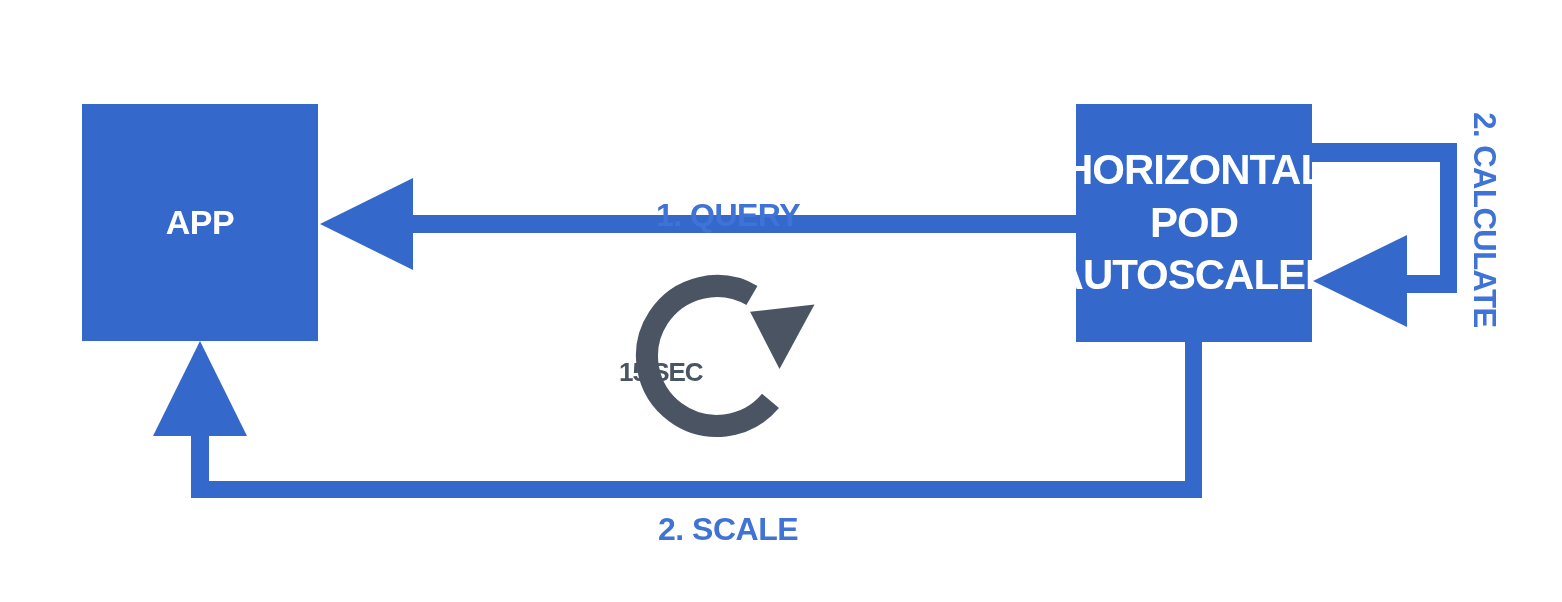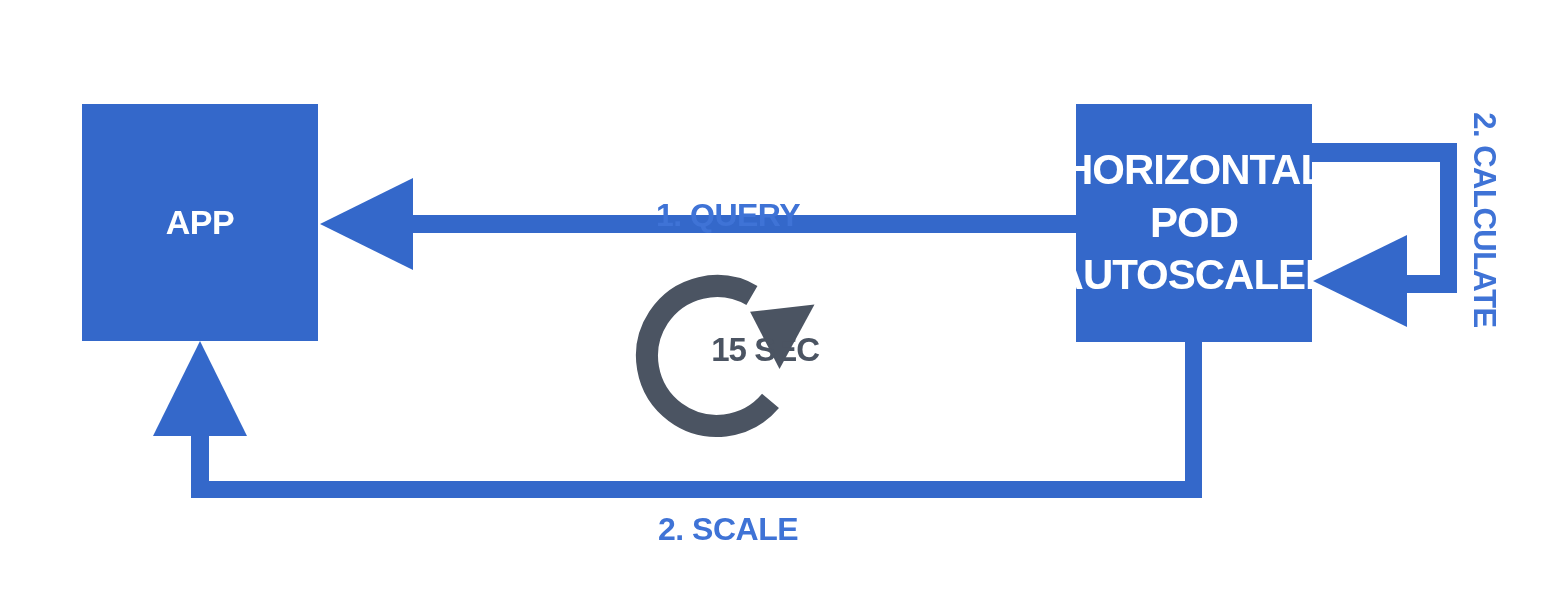--- a/index.html
+++ b/index.html
@@ -88,25 +88,25 @@
     font-size: 31px;
     transform: rotate(90deg);
   }
   
   .timer-icon {
     position: absolute;
     left: 628px; top: 264px;
   }
   .timer-label {
     position: absolute;
-    left: 619px; top: 331px; width: 200px;
-    text-align: right;
+    left: 619px; top: 357px; width: 200px;
+    text-align: left;
     color: #4b5462;
     font-weight: bold;
-    font-size: 33px;
+    font-size: 26px;
     letter-spacing: -1px;
     white-space: nowrap;
   }
 </style>
 </head>
 <body>
 
 <div class="canvas">
 
   <div class="node node-app">

